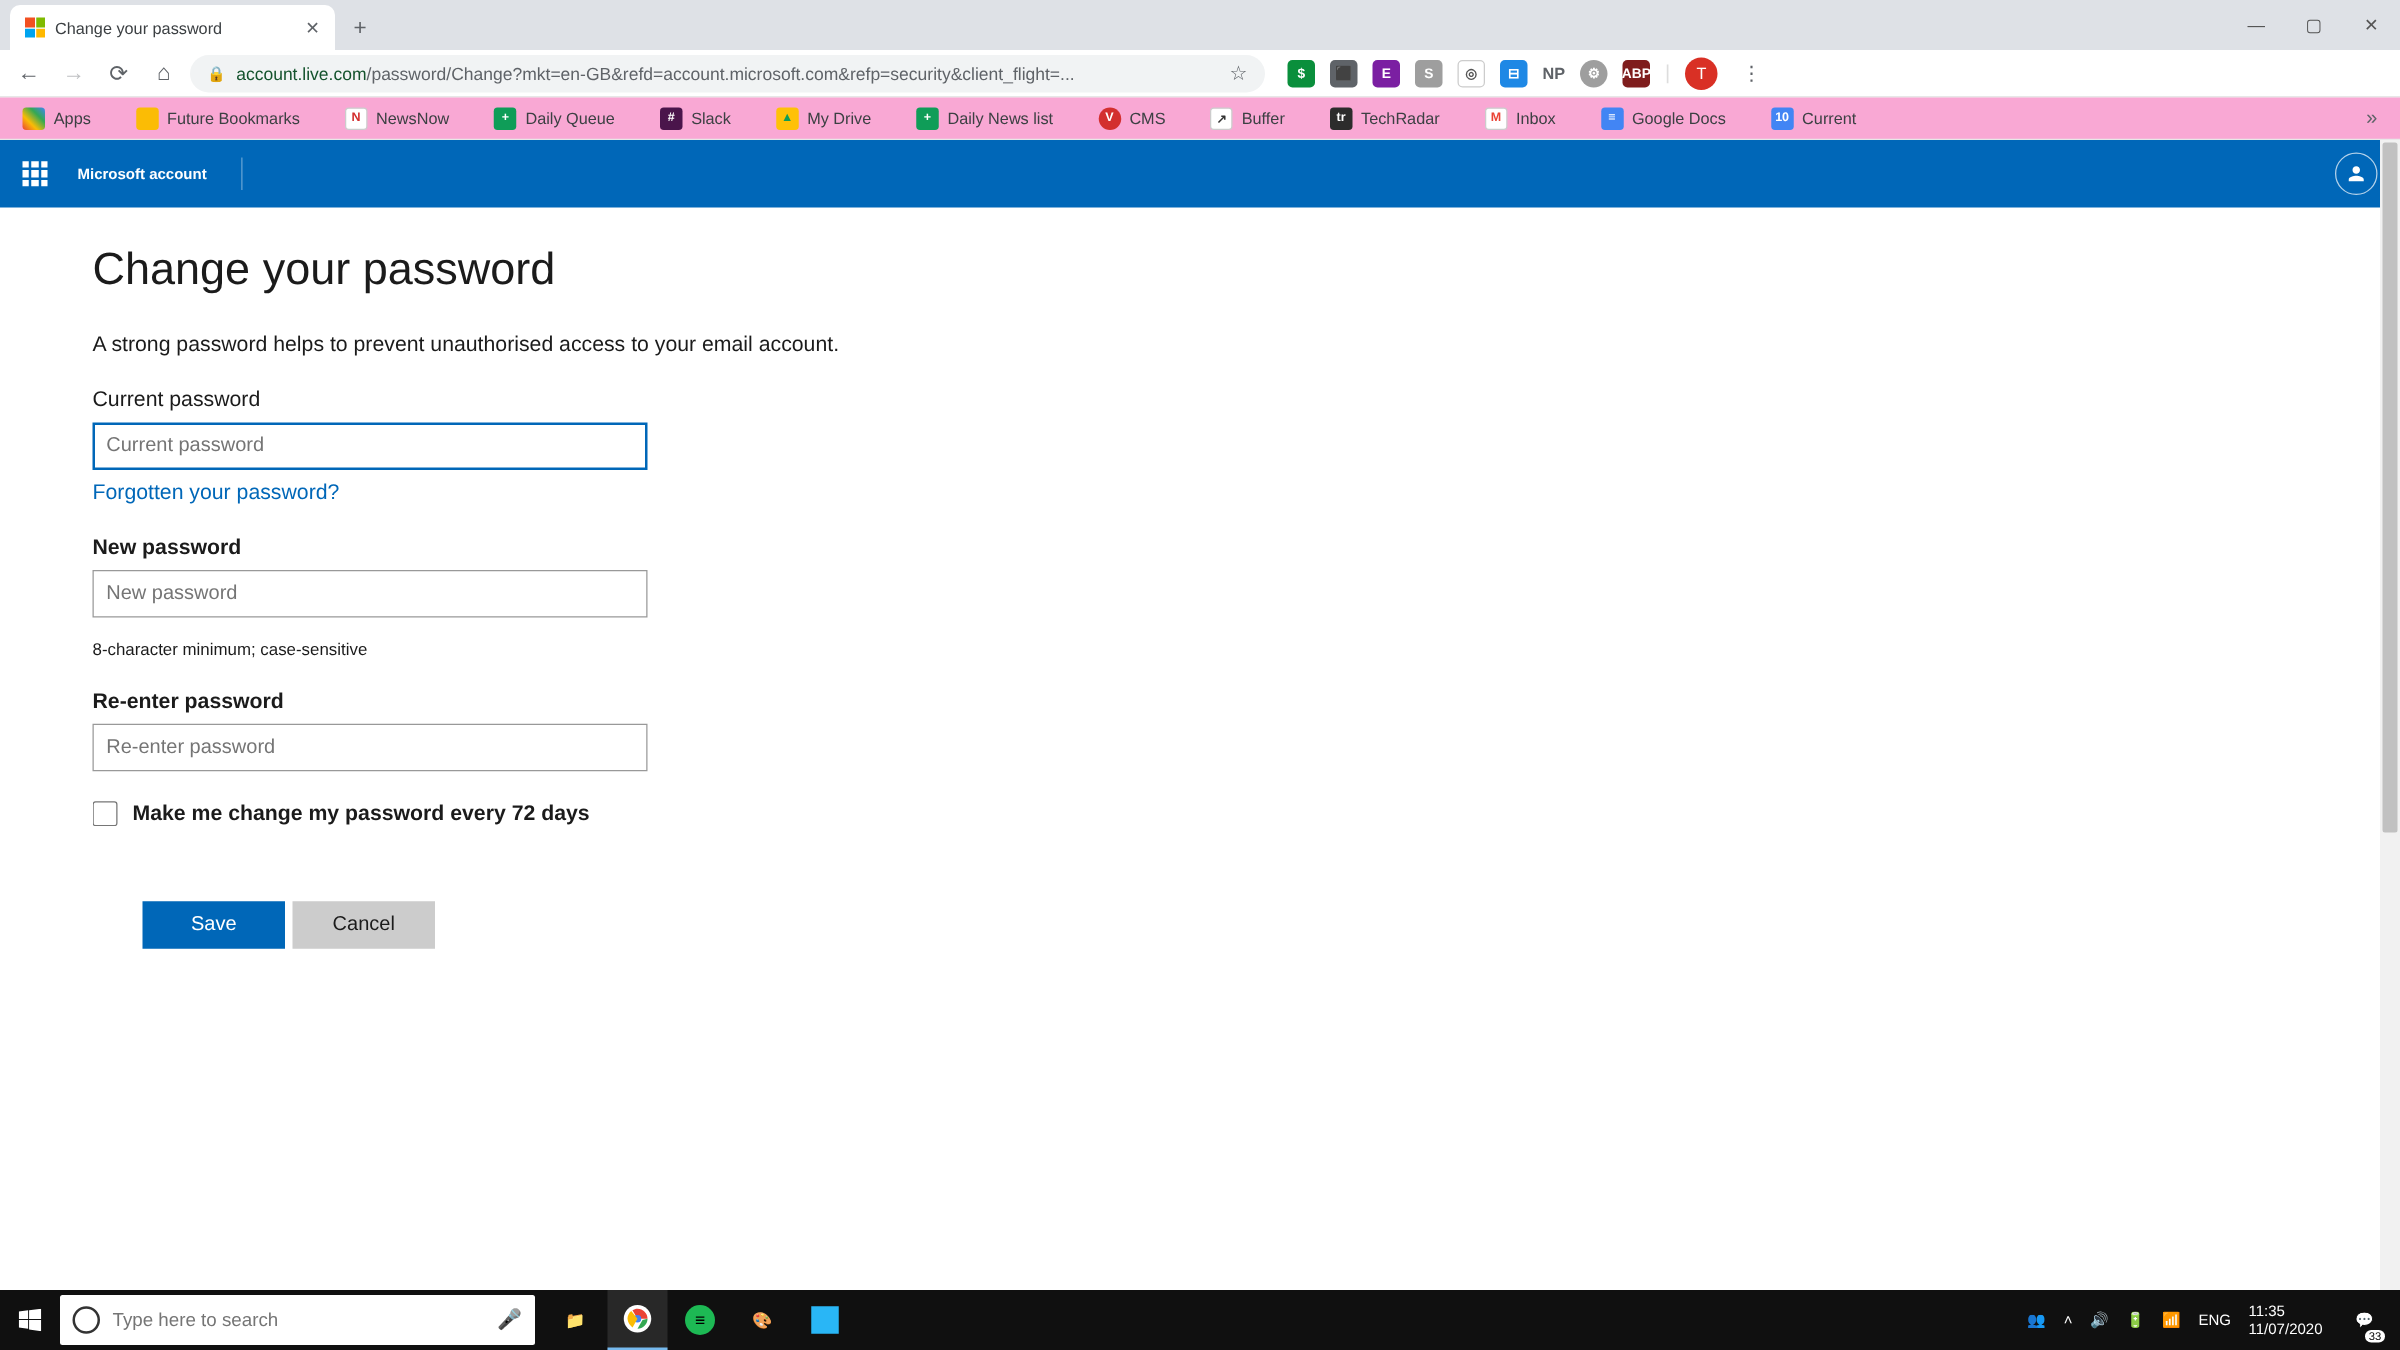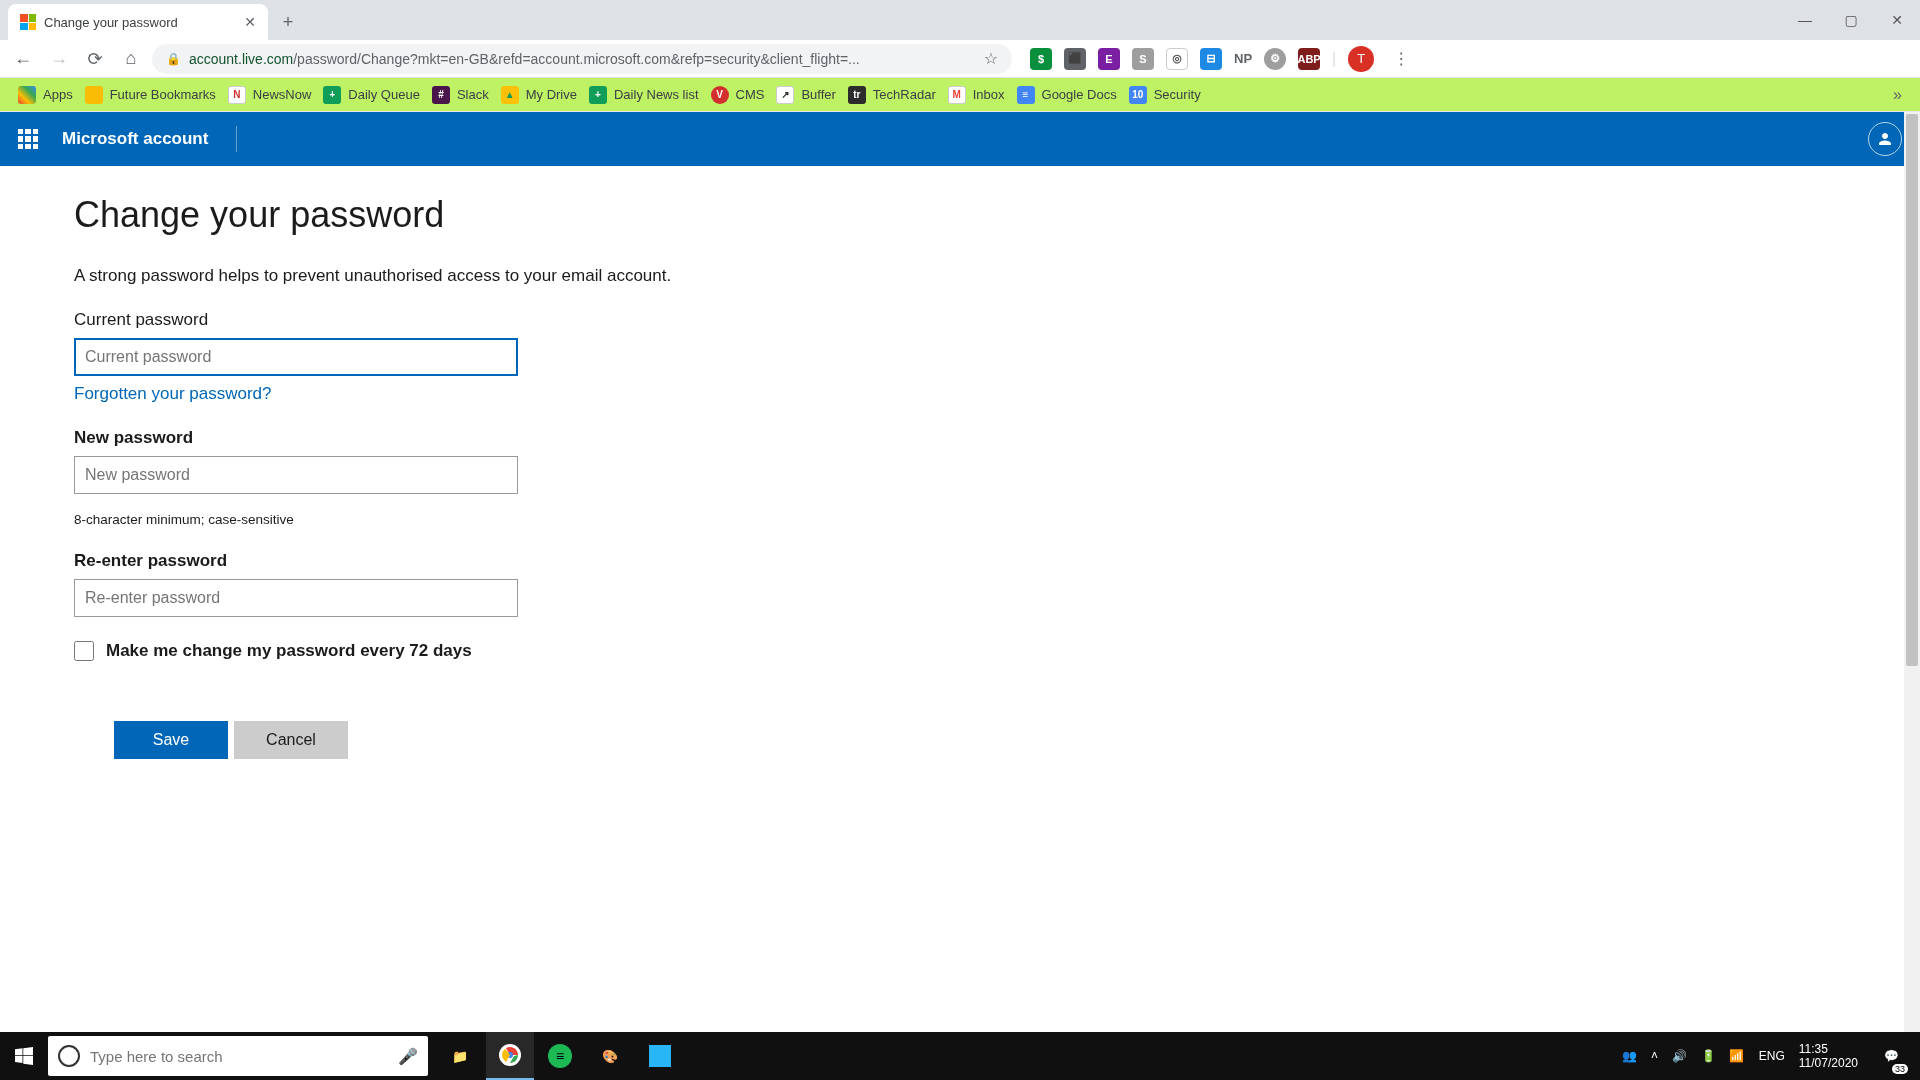--- a/index.html
+++ b/index.html
@@ -22,30 +22,30 @@
   .addr-bar { flex: 1; background: #f1f3f4; border-radius: 16px; height: 30px; display:flex;align-items:center;padding:0 14px;gap:8px;color:#5f6368;font-size:14px;max-width:860px; }
   .addr-bar .lock { font-size: 12px; color:#5f6368; }
   .addr-text { white-space:nowrap; overflow:hidden; text-overflow:ellipsis; }
   .url-host { color:#14532d; }
   .star { margin-left: auto; color:#5f6368; font-size:16px; }
   .ext-icons { display:flex; align-items:center; gap:12px; margin-left:12px; }
   .ext { width:22px; height:22px; border-radius:4px; display:flex;align-items:center;justify-content:center;font-size:11px;font-weight:bold;color:#fff; }
   .profile-circle { width:26px;height:26px;border-radius:50%;background:#d93025;color:#fff;display:flex;align-items:center;justify-content:center;font-size:13px;font-weight:500; }
   .menu-dots { width:30px;height:30px;display:flex;align-items:center;justify-content:center;color:#5f6368;cursor:pointer; }
 
-  .bookmarks-bar { height: 34px; background:#bef264; display:flex; align-items:center; padding:0 18px; gap:12px; border-bottom:1px solid #e8e8e8; }
+  .bookmarks-bar { height: 34px; background:#f9a8d4; display:flex; align-items:center; padding:0 18px; gap:36px; border-bottom:1px solid #e8e8e8; }
   .bm { display:flex; align-items:center; gap:7px; font-size:13px; color:#3c4043; cursor:pointer; white-space:nowrap; }
   .bm-icon { width:18px; height:18px; border-radius:3px; display:flex;align-items:center;justify-content:center;font-size:10px;font-weight:bold;color:#fff; }
   .bm-overflow { margin-left:auto; color:#5f6368; font-size:16px; cursor:pointer; }
 
   
   .ms-header { background:#0067b8; height:54px; display:flex; align-items:center; padding:0 18px; color:#fff; }
   .waffle { width:20px; height:20px; display:grid;grid-template-columns:repeat(3,1fr);grid-template-rows:repeat(3,1fr);gap:2px;margin-right:24px;cursor:pointer; }
   .waffle > div { background:#fff; }
-  .brand { font-size:17px; font-weight:600; margin-right:28px; }
+  .brand { font-size:12px; font-weight:600; margin-right:28px; }
   .divider-v { width:1px; height:26px; background:rgba(255,255,255,0.4); margin-right:14px; }
   .ms-nav { display:flex; gap:22px; font-size:15px; align-items:center; }
   .ms-nav a { color:#fff; text-decoration:none; cursor:pointer; }
   .ms-nav a.active { font-weight:600; }
   .chev { margin-left:4px; font-size:11px; }
   .ms-user { margin-left:auto; width:34px;height:34px;border:1px solid rgba(255,255,255,0.7);border-radius:50%;display:flex;align-items:center;justify-content:center;cursor:pointer; }
   .ms-user svg { width:18px;height:18px;fill:#fff; }
 
   
   .content { padding: 28px 0 0 74px; color:#1b1b1b; height: calc(100% - 40px - 38px - 34px - 54px - 48px); overflow:auto; }
@@ -179,21 +179,21 @@
   <div class="bm">
       <span class="bm-icon" style="background:#fff;border:1px solid #ccc;color:#ea4335">M</span>
       <span>Inbox</span>
     </div>
   <div class="bm">
       <span class="bm-icon" style="background:#4285f4">≡</span>
       <span>Google Docs</span>
     </div>
   <div class="bm">
       <span class="bm-icon" style="background:#4285f4">10</span>
-      <span>Security</span>
+      <span>Current</span>
     </div>
   <span class="bm-overflow">»</span>
 </div>
 
 <div class="page-wrap">
 
   <div class="ms-header">
     <div class="waffle">
         <div></div>
         <div></div>

